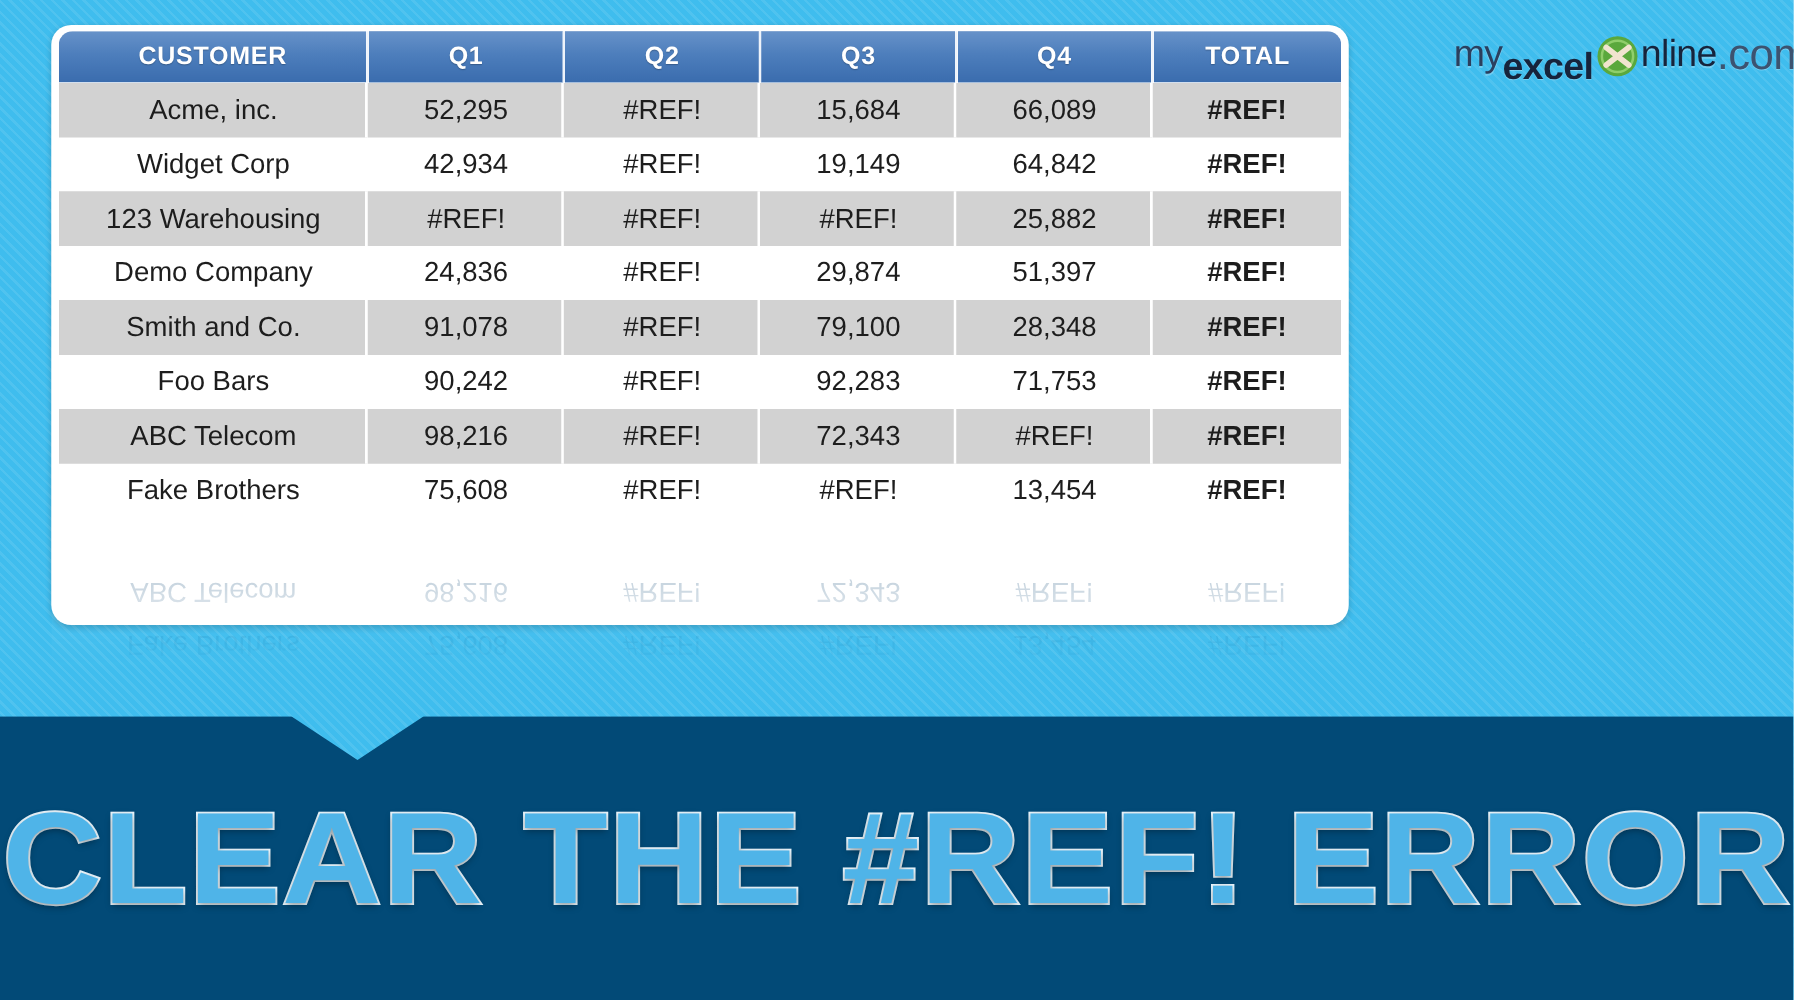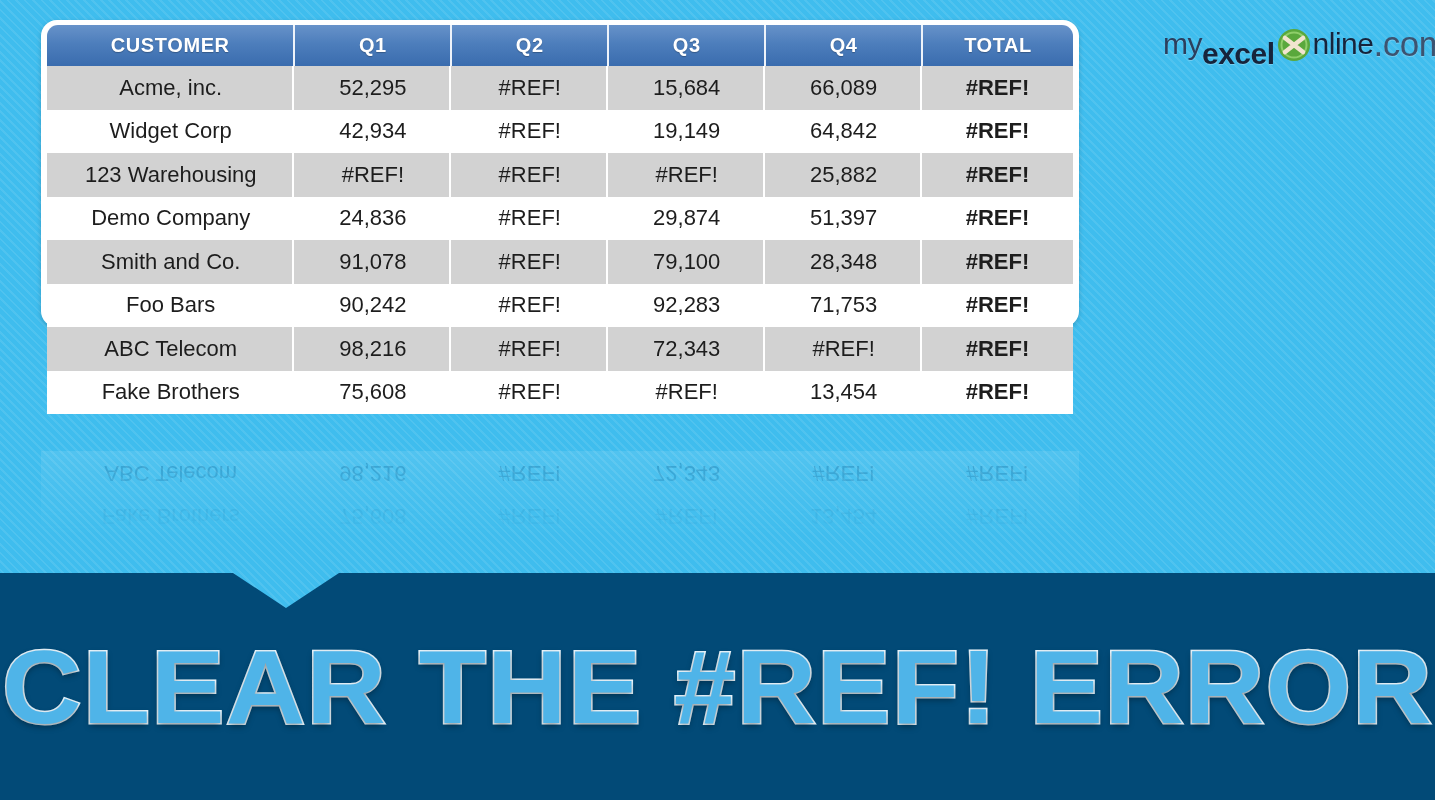--- a/index.html
+++ b/index.html
@@ -51,21 +51,21 @@
     position: relative;
     top: 1px;
   }
 
   
   #card {
     position: absolute;
     left: 41px;
     top: 20px;
     width: 1038px;
-    height: 307px;
+    height: 480px;
     background: #ffffff;
     border-radius: 16px;
     box-shadow: 0 2px 5px rgba(0,0,0,0.18);
     padding: 5px 6px 6px 6px;
     box-sizing: border-box;
   }
 
   table.grid {
     border-collapse: collapse;
     table-layout: fixed;

